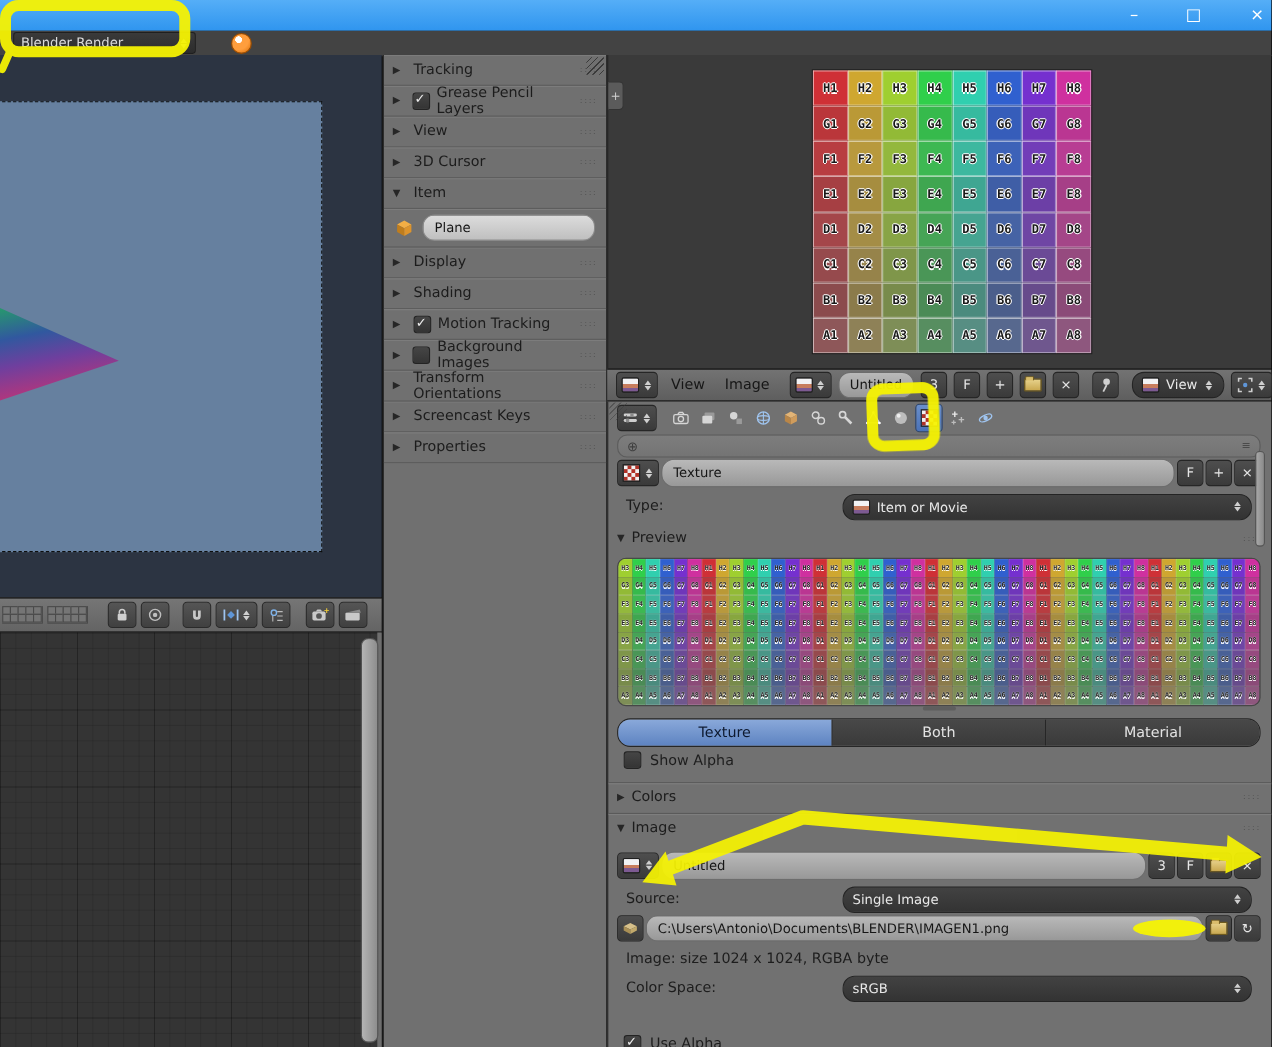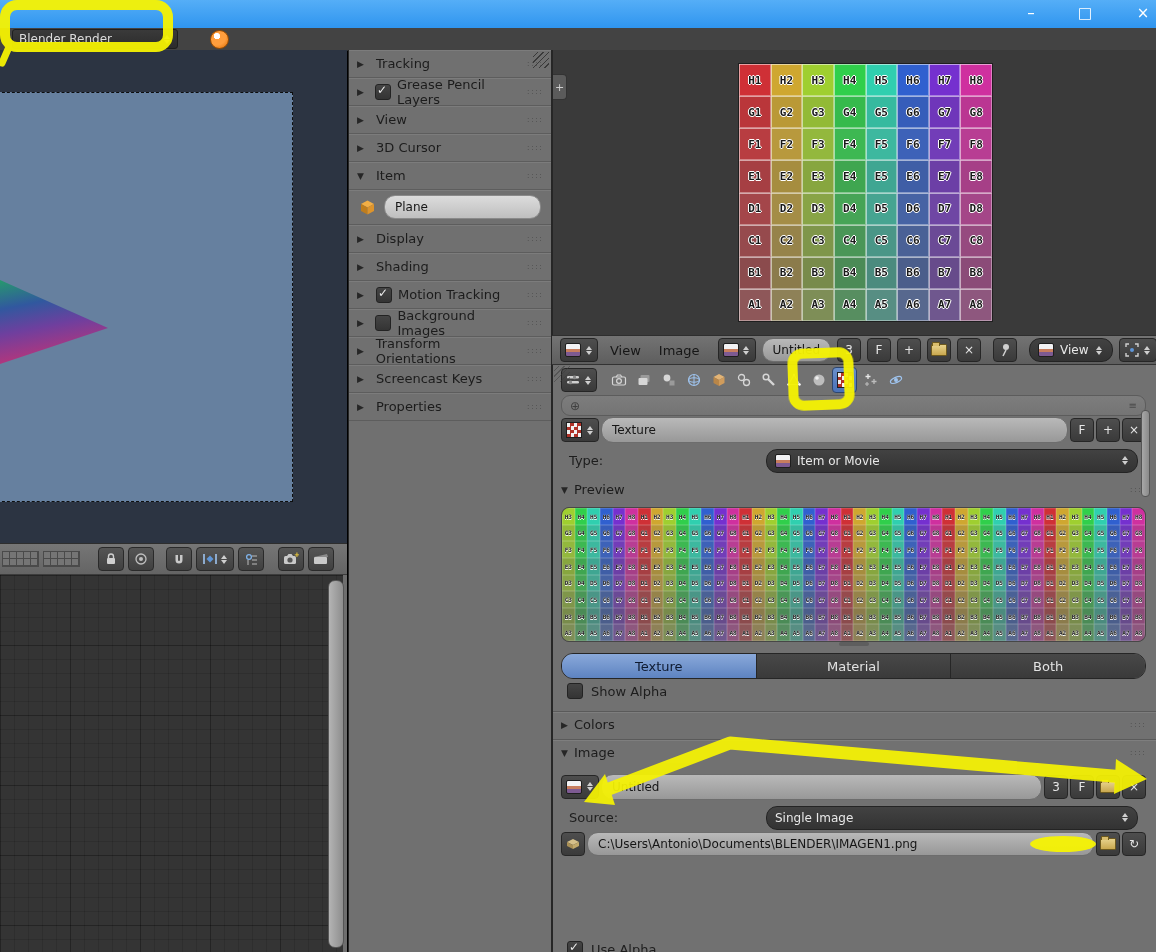--- a/index.html
+++ b/index.html
@@ -1812,22 +1812,22 @@
           <span>A7</span>
         </div>
         <div class="pcell" style="background: rgb(142, 87, 126);">
           <span>A8</span>
         </div>
       </div>
     <div id="drag-handle"></div>
 
     <div id="segmented" class="abs">
       <div class="seg active">Texture</div>
+      <div class="seg">Both</div>
       <div class="seg">Material</div>
-      <div class="seg">Both</div>
     </div>
 
     <div class="abs chkrow" style="top:318px">
       <span class="chk"></span>
       <span>Show Alpha</span>
     </div>
 
     <div class="abs sep" style="top:346px;left:0;right:0"></div>
 
     <div class="abs panel-hdr" style="top:352px">
@@ -1880,21 +1880,32 @@
             <polygon points="13,4 7,7 7,11 13,8" fill="#c2a96b"></polygon>
           </svg>
       </div>
       <div class="name-field" style="flex:1;font-size:12px">C:\Users\Antonio\Documents\BLENDER\IMAGEN1.png</div>
       <div class="sq">
           <span class="folder-ic"></span>
         </div>
       <div class="sq">↻</div>
     </div>
 
-
+    <div class="abs" style="top:499px;color:#1d1d1d;font-size:13px;padding-left:8px">Image: size 1024 x 1024, RGBA byte</div>
+
+    <div class="abs prow" style="top:522px;height:23px">
+      <span class="plabel">Color Space:</span>
+      <div class="dd" style="flex:1;margin-right:8px">
+        <span>sRGB</span>
+        <span class="ud">
+            <i class="up"></i>
+            <i class="dn"></i>
+          </span>
+      </div>
+    </div>
 
 
     <div class="abs chkrow" style="top:576px">
       <span class="chk on"></span>
       <span>Use Alpha</span>
     </div>
 
     <div id="pscroll"></div>
     <div class="corner" style="left:1px;top:1px;opacity:.5"></div>
   </div>

